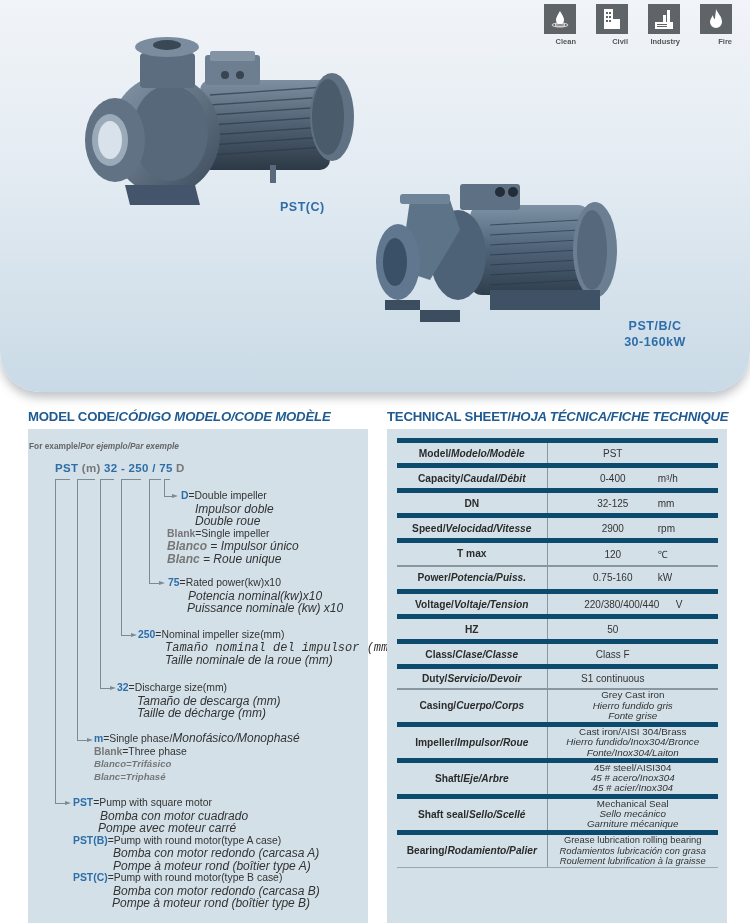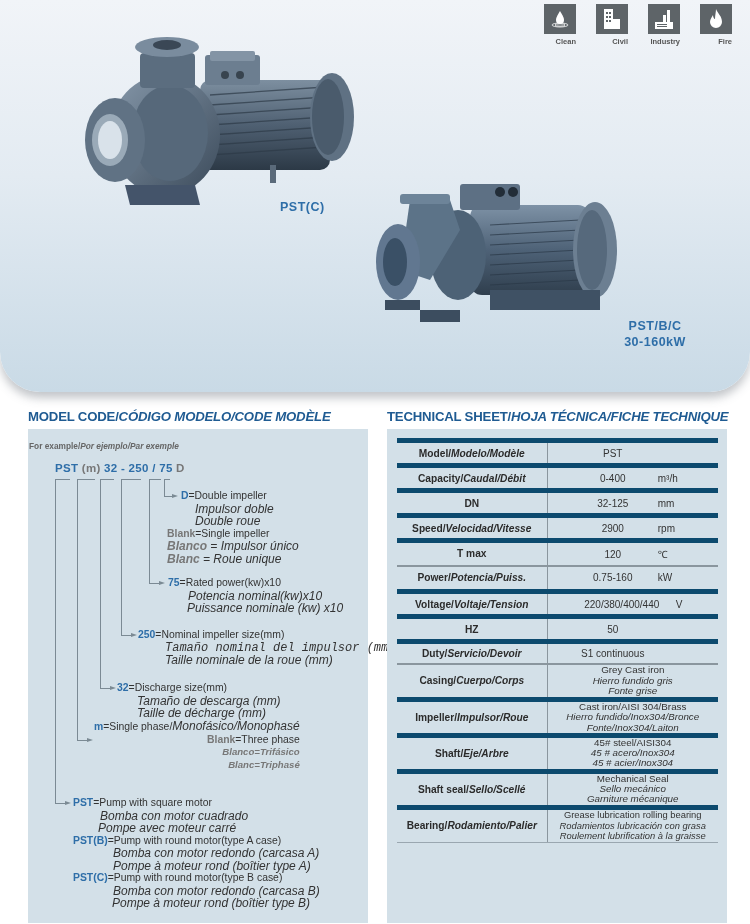--- a/index.html
+++ b/index.html
@@ -267,21 +267,21 @@
     <div class="it" style="padding-left:27px;font-family:Liberation Mono, monospace;">Tamaño nominal del impulsor (mm)</div>
     <div class="it" style="padding-left:27px;">Taille nominale de la roue (mm)</div>
   </div>
 
   <div class="mc-block" style="left:89px; top:253px;">
     <div><span class="key">32</span><span>=Discharge size(mm)</span></div>
     <div class="it" style="padding-left:20px;">Tamaño de descarga (mm)</div>
     <div class="it" style="padding-left:20px;">Taille de décharge (mm)</div>
   </div>
 
-  <div class="mc-block" style="left:66px; top:291px;text-align:right;">
+  <div class="mc-block" style="left:66px; top:303px;">
     <div><span class="key">m</span><span>=Single phase/</span><span class="it">Monofásico/Monophasé</span></div>
     <div><span class="gkey">Blank</span><span>=Three phase</span></div>
     <div class="itg" style="font-size:9.6px;">Blanco=Trifásico</div>
     <div class="itg" style="font-size:9.6px;">Blanc=Triphasé</div>
   </div>
 
   <div class="mc-block" style="left:45px; top:368px;">
     <div>
       <div><span class="key">PST</span><span>=Pump with square motor</span></div>
       <div class="it" style="padding-left:27px;">Bomba con motor cuadrado</div>
@@ -331,20 +331,24 @@
         <td class="k"><span>Power/</span><i>Potencia/Puiss.</i></td>
         <td class="v"><span class="val">0.75-160</span><span class="unit">kW</span></td>
       </tr>
       <tr style="height:25px;">
         <td class="k"><span>Voltage/</span><i>Voltaje/Tension</i></td>
         <td class="v"><span class="val" style="width:108px;">220/380/400/440</span><span class="unit" style="width:22px;">V</span></td>
       </tr>
       <tr style="height:25px;">
         <td class="k"><span>HZ</span><i></i></td>
         <td class="v"><span class="val">50</span><span class="unit"></span></td>
+      </tr>
+      <tr style="height:25px;">
+        <td class="k"><span>Class/</span><i>Clase/Classe</i></td>
+        <td class="v"><span class="val">Class F</span><span class="unit"></span></td>
       </tr>
       <tr style="height:22px;">
         <td class="k"><span>Duty/</span><i>Servicio/Devoir</i></td>
         <td class="v"><span class="val">S1 continuous</span><span class="unit"></span></td>
       </tr>
 
       <tr class="thick" style="height:36px;">
         <td class="k"><span>Casing/</span><i>Cuerpo/Corps</i></td>
         <td class="v">
             <div class="multi">

